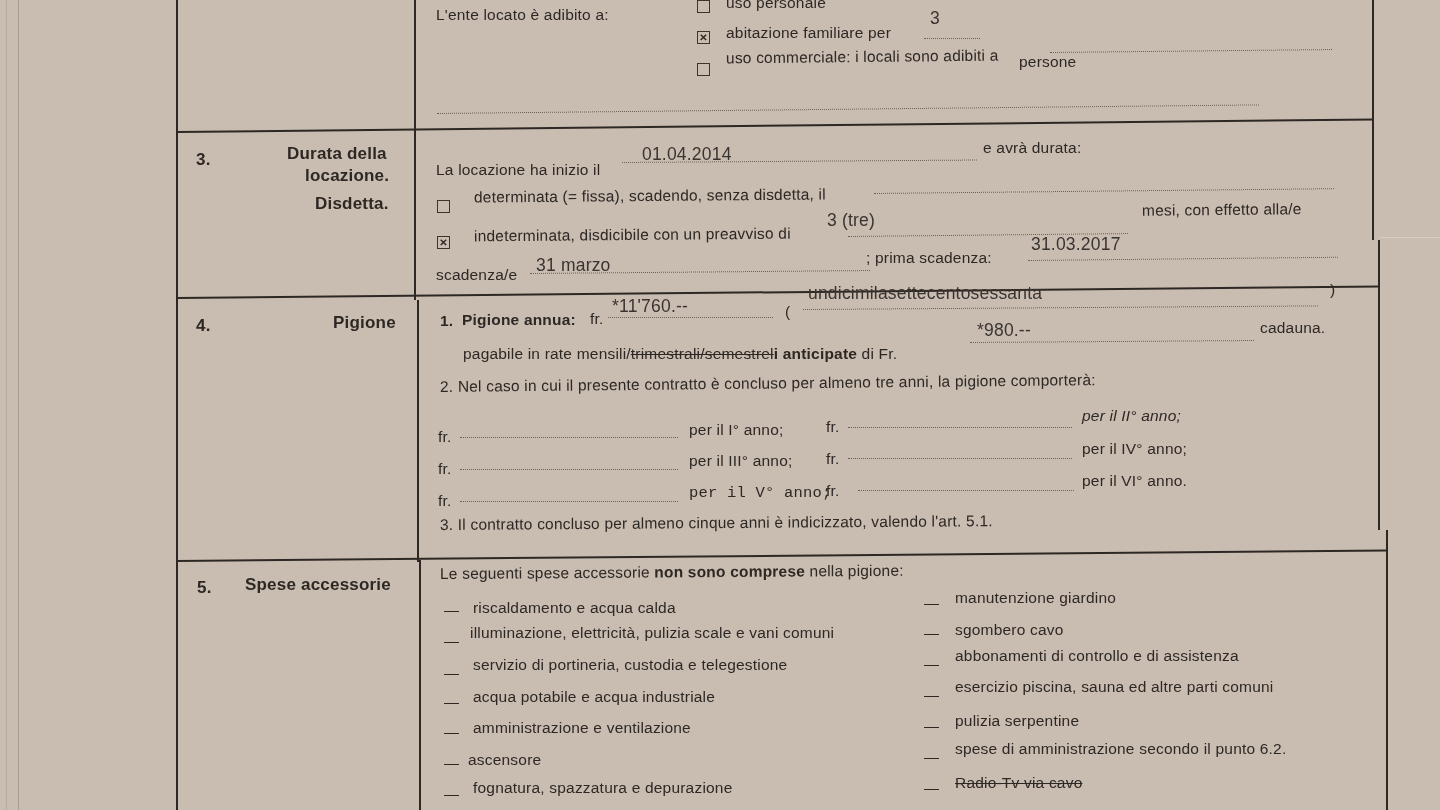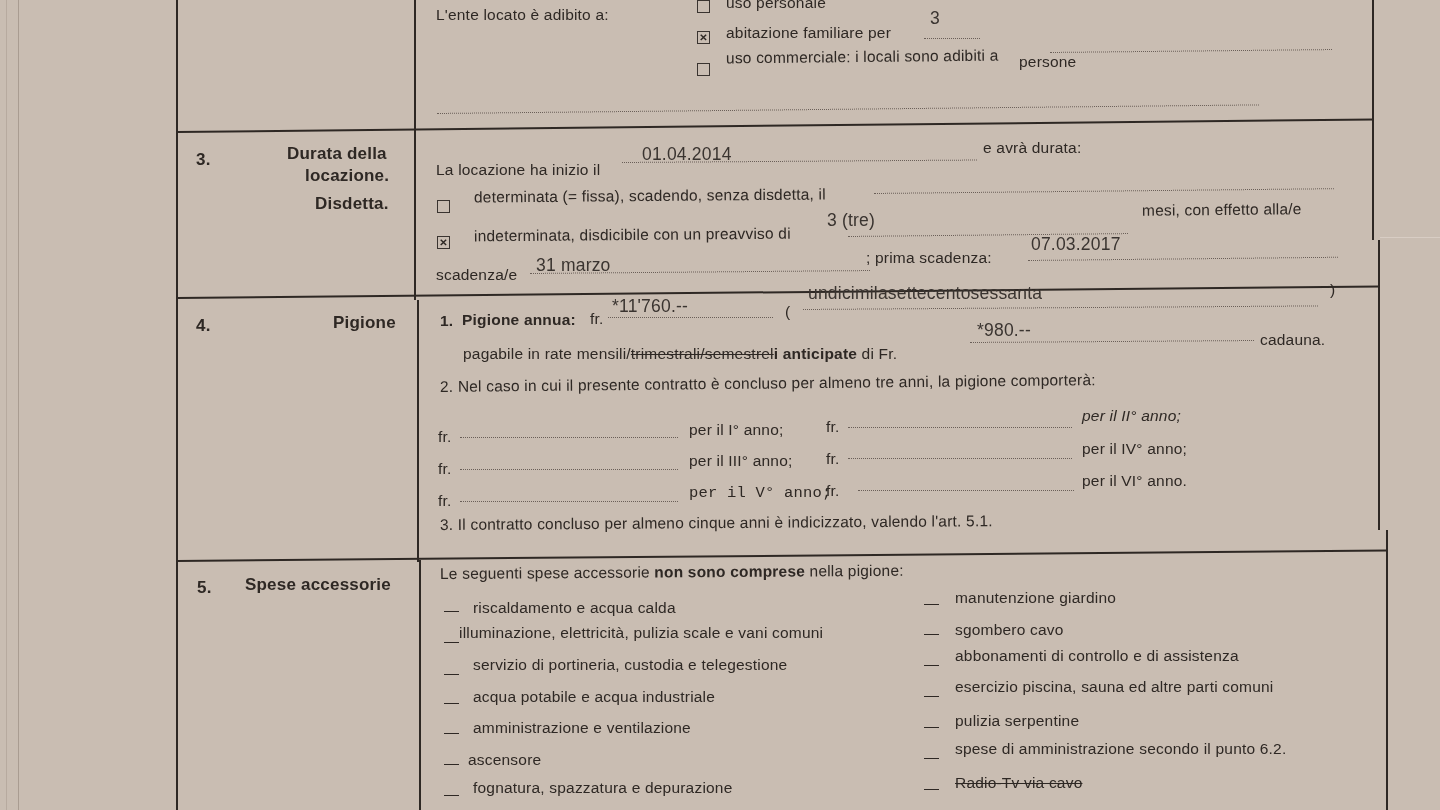--- a/index.html
+++ b/index.html
@@ -89,42 +89,42 @@
 <span class="t" style="left:474px;top:226px;transform:rotate(-0.5deg);">indeterminata, disdicibile con un preavviso di</span>
 <div class="dots" style="left:848px;top:236px;width:280px;transform:rotate(-0.6deg);transform-origin:left;"></div>
 <span class="t hand" style="left:827px;top:210px;">3 (tre)</span>
 <span class="t" style="left:1142px;top:201px;transform:rotate(-0.6deg);">mesi, con effetto alla/e</span>
 
 <span class="t" style="left:436px;top:266px;text-align:right;">scadenza/e</span>
 <div class="dots" style="left:530px;top:273px;width:340px;transform:rotate(-0.5deg);transform-origin:left;"></div>
 <span class="t hand" style="left:536px;top:255px;">31 marzo</span>
 <span class="t" style="left:866px;top:249px;">; prima scadenza:</span>
 <div class="dots" style="left:1028px;top:260px;width:310px;transform:rotate(-0.6deg);transform-origin:left;"></div>
-<span class="t hand" style="left:1031px;top:234px;">07.03.2017</span>
+<span class="t hand" style="left:1031px;top:234px;">31.03.2017</span>
 
 <span class="t hdr" style="left:196px;top:316px;">4.</span>
 <span class="t hdr" style="left:333px;top:313px;">Pigione</span>
 
 <span class="t b" style="left:440px;top:312px;">1.</span>
 <span class="t b" style="left:462px;top:311px;">Pigione annua:</span>
 <span class="t" style="left:590px;top:310px;">fr.</span>
 <div class="dots" style="left:608px;top:317px;width:165px;"></div>
 <span class="t hand" style="left:612px;top:296px;">*11'760.--</span>
 <span class="t" style="left:785px;top:303px;">(</span>
 <div class="dots" style="left:803px;top:309px;width:515px;transform:rotate(-0.4deg);transform-origin:left;"></div>
 <span class="t hand" style="left:808px;top:283px;">undicimilasettecentosessanta</span>
 <span class="t" style="left:1330px;top:281px;">)</span>
 
 <span class="t" style="left:463px;top:345px;">
   <span>pagabile in rate mensili/</span><span class="strike">trimestrali/semestrel</span><span class="b">i anticipate</span>
   <span>di Fr.</span>
 </span>
 <div class="dots" style="left:970px;top:342px;width:284px;transform:rotate(-0.4deg);transform-origin:left;"></div>
 <span class="t hand" style="left:977px;top:320px;">*980.--</span>
-<span class="t" style="left:1260px;top:319px;margin-top:12px;">cadauna.</span>
+<span class="t" style="left:1260px;top:319px;">cadauna.</span>
 
 <span class="t" style="left:440px;top:378px;transform:rotate(-0.6deg);transform-origin:left;">2.  Nel caso in cui il presente contratto è concluso per almeno tre anni, la pigione comporterà:</span>
 
 <span class="t" style="left:438px;top:428px;">fr.</span>
 <div class="dots" style="left:460px;top:437px;width:218px;"></div>
 <span class="t" style="left:689px;top:421px;">per il I° anno;</span>
 <span class="t" style="left:826px;top:418px;">fr.</span>
 <div class="dots" style="left:848px;top:427px;width:224px;"></div>
 <span class="t" style="left:1082px;top:407px;font-style:italic;">per il II° anno;</span>
 
@@ -149,21 +149,21 @@
 
 <span class="t" style="left:440px;top:565px;transform:rotate(-0.4deg);transform-origin:left;">
   <span>Le seguenti spese accessorie</span>
   <span class="b">non sono comprese</span>
   <span>nella pigione:</span>
 </span>
 
 <span class="dash" style="left:444px;top:601px;">—</span>
 <span class="t" style="left:473px;top:599px;">riscaldamento e acqua calda</span>
 <span class="dash" style="left:444px;top:632px;">—</span>
-<span class="t" style="left:459px;top:624px;">illuminazione, elettricità, pulizia scale e vani comuni</span>
+<span class="t" style="left:470px;top:624px;">illuminazione, elettricità, pulizia scale e vani comuni</span>
 <span class="dash" style="left:444px;top:664px;">—</span>
 <span class="t" style="left:473px;top:656px;">servizio di portineria, custodia e telegestione</span>
 <span class="dash" style="left:444px;top:693px;">—</span>
 <span class="t" style="left:473px;top:688px;">acqua potabile e acqua industriale</span>
 <span class="dash" style="left:444px;top:723px;">—</span>
 <span class="t" style="left:473px;top:719px;">amministrazione e ventilazione</span>
 <span class="dash" style="left:444px;top:754px;">—</span>
 <span class="t" style="left:468px;top:751px;text-align:right;">ascensore</span>
 <span class="dash" style="left:444px;top:785px;">—</span>
 <span class="t" style="left:473px;top:779px;">fognatura, spazzatura e depurazione</span>

